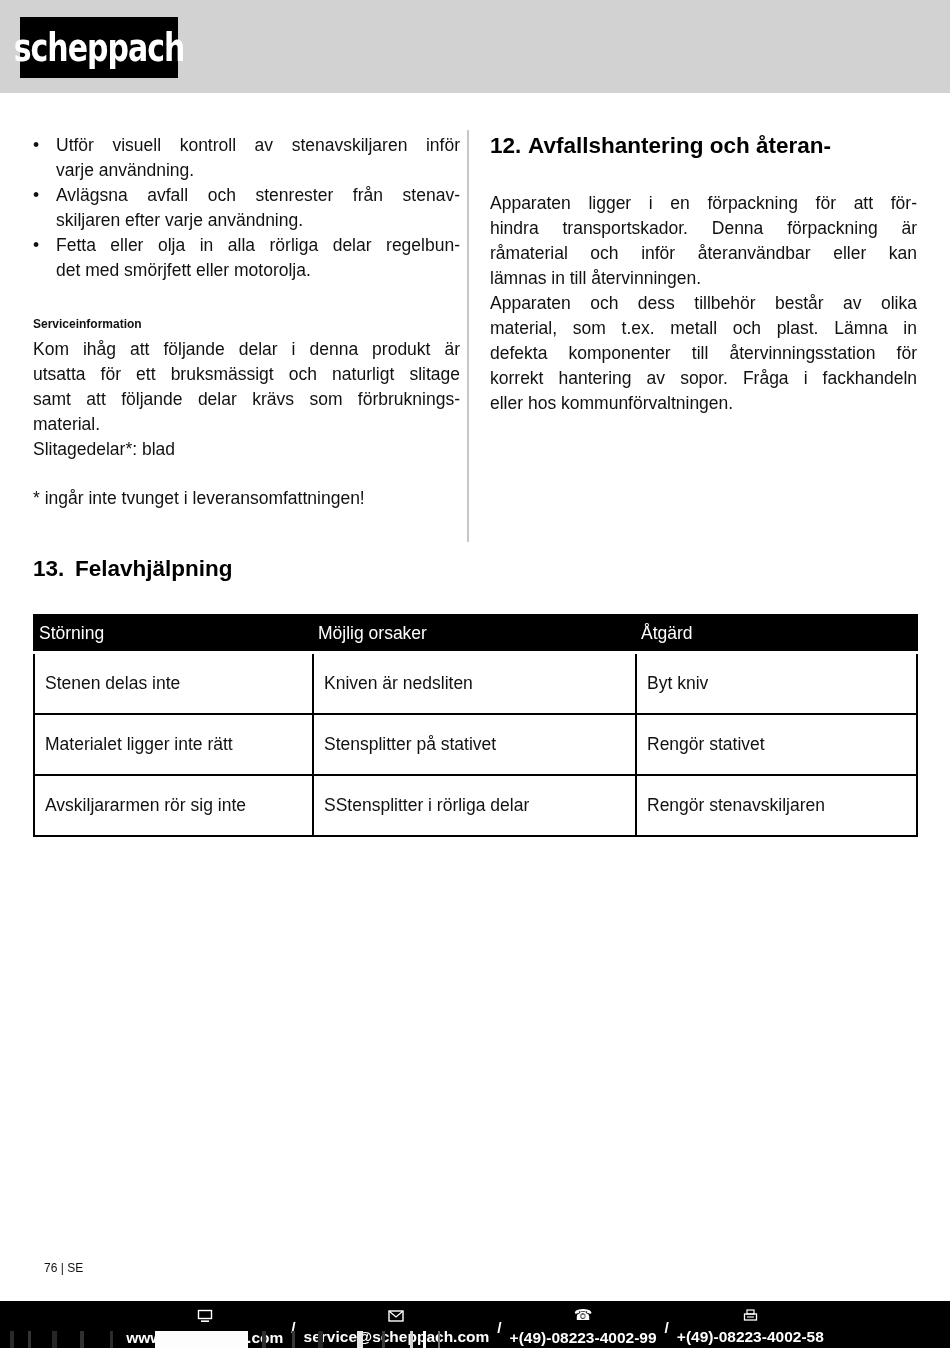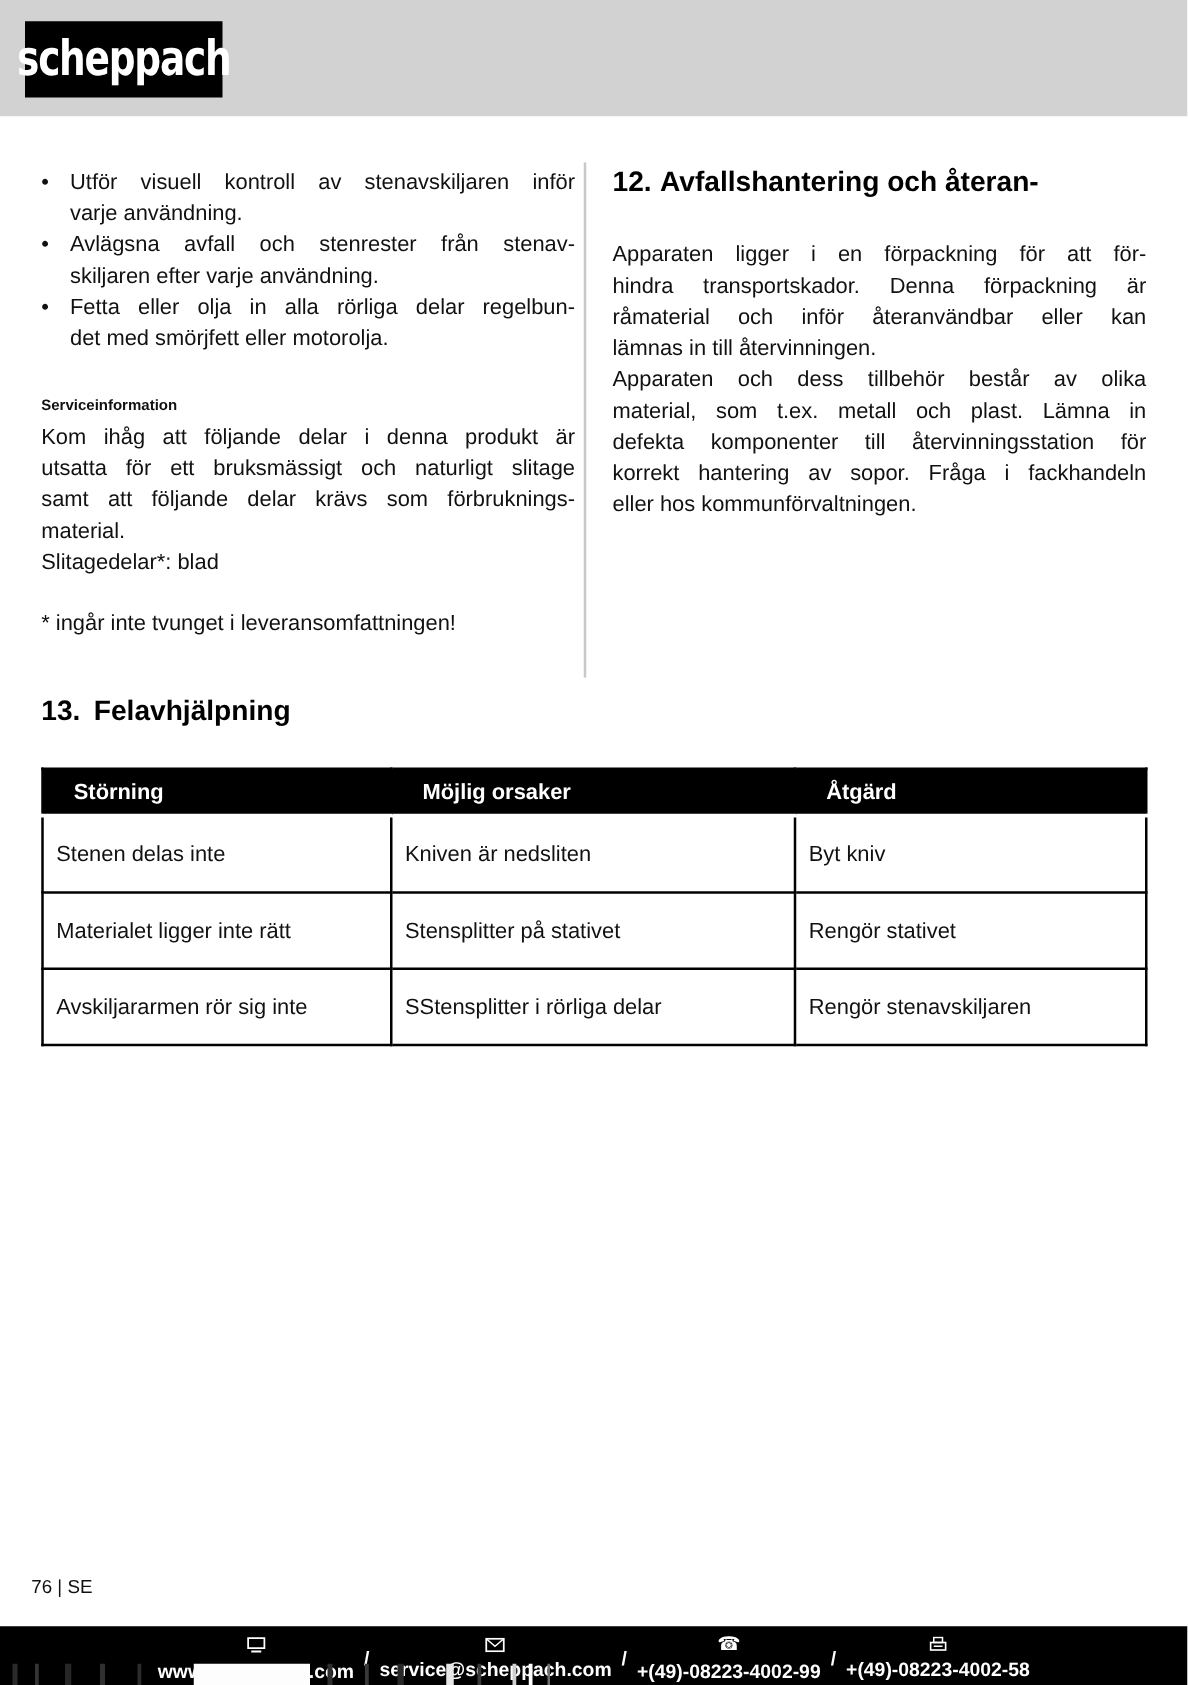--- a/index.html
+++ b/index.html
@@ -48,31 +48,31 @@
   .col-right .paragraph{margin-top:32px;}
   .section13{position:absolute;left:33px;top:556px;}
   .section13 .sec-num{flex:0 0 42px;}
   
   .trouble-table{
     position:absolute;left:33px;top:614px;width:883px;
     border-collapse:collapse;table-layout:fixed;
     font-size:17.5px;
   }
   .trouble-table th{
-    background:var(--block);color:#fff;font-weight:bold;text-align:left;
-    padding:6px 24px;height:37px;
+    background:var(--block);color:#fff;font-weight:normal;text-align:left;
+    padding:6px 4px;height:37px;
     border:2px solid #000;border-bottom:3px solid #fff;
   }
   .trouble-table td{
     padding:19px 10px;height:33px;
     border:2px solid #000;
     color:var(--ink);
   }
   
-  .page-number{position:absolute;left:25px;top:1261px;font-size:15px;color:var(--ink);}
+  .page-number{position:absolute;left:44px;top:1261px;font-size:12px;color:var(--ink);}
   .footer-bar{position:absolute;left:0;top:1301px;width:950px;height:47px;background:var(--block);}
   .contact-line{
     position:absolute;left:0;top:7px;width:100%;
     display:flex;justify-content:center;align-items:center;gap:8px;
     color:#fff;font-weight:bold;font-size:15.5px;white-space:nowrap;
     font-family:"Liberation Sans","DejaVu Sans",sans-serif;
   }
   .contact-seg{display:inline-flex;align-items:center;gap:6px;flex-direction:column;}
   .contact-icon{display:inline-flex;align-items:center;}
   .phone-glyph{font-family:"DejaVu Sans",sans-serif;font-size:15px;line-height:1;}

